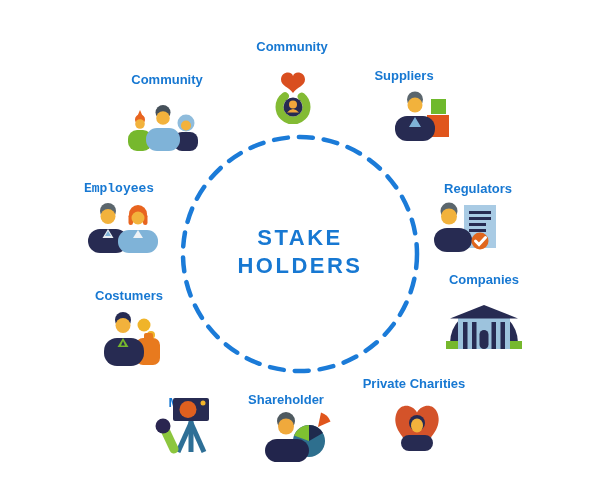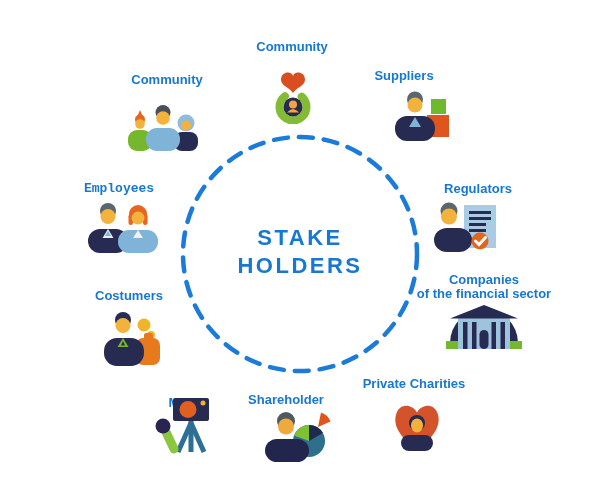--- a/index.html
+++ b/index.html
@@ -151,21 +151,20 @@
       <circle cx="19" cy="15.5" r="7.5" fill="#f2b23c"></circle>
       <rect x="0" y="28" width="40" height="28" rx="13" fill="#272b52"></rect>
       <polygon points="19,28 13.5,37 24.5,37" fill="#76b82d"></polygon>
       <polygon points="19,31 17,35.5 21,35.5" fill="#272b52"></polygon>
     </svg>
   </div>
 
   <div>
     <div class="sh-label lbl-companies">
       <div>Companies</div>
-      <div>of the financial sector</div>
     </div>
     <svg class="sh-icon ico-companies" width="76" height="44" viewBox="0 0 76 44">
       <path d="M4 38 A34 34 0 0 1 72 38 Z" fill="#272b52"></path>
       <rect x="0" y="36" width="13" height="8" fill="#76b82d"></rect>
       <rect x="63" y="36" width="13" height="8" fill="#76b82d"></rect>
       <rect x="12" y="13" width="52" height="31" fill="#9dc3dd"></rect>
       <polygon points="38,0 4,13.5 72,13.5" fill="#272b52"></polygon>
       <rect x="17" y="17" width="4.5" height="27" fill="#272b52"></rect>
       <rect x="26" y="17" width="4.5" height="27" fill="#272b52"></rect>
       <rect x="45.5" y="17" width="4.5" height="27" fill="#272b52"></rect>

